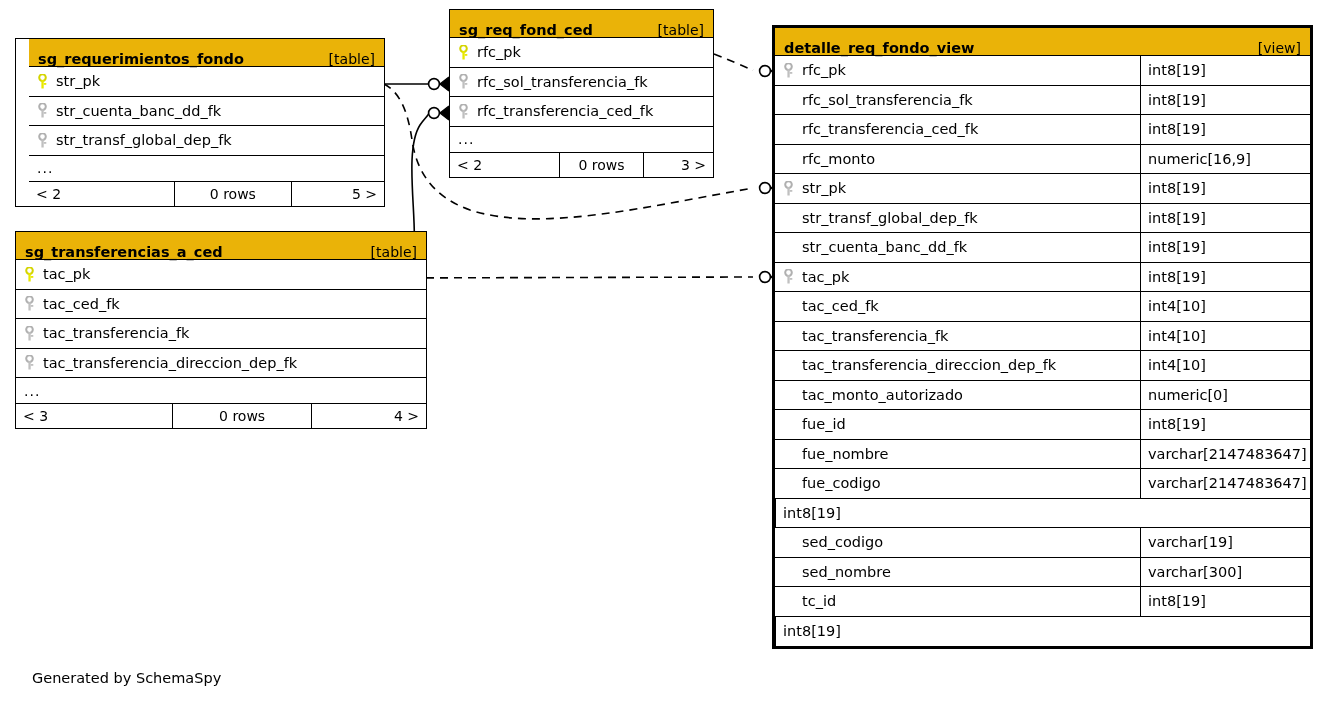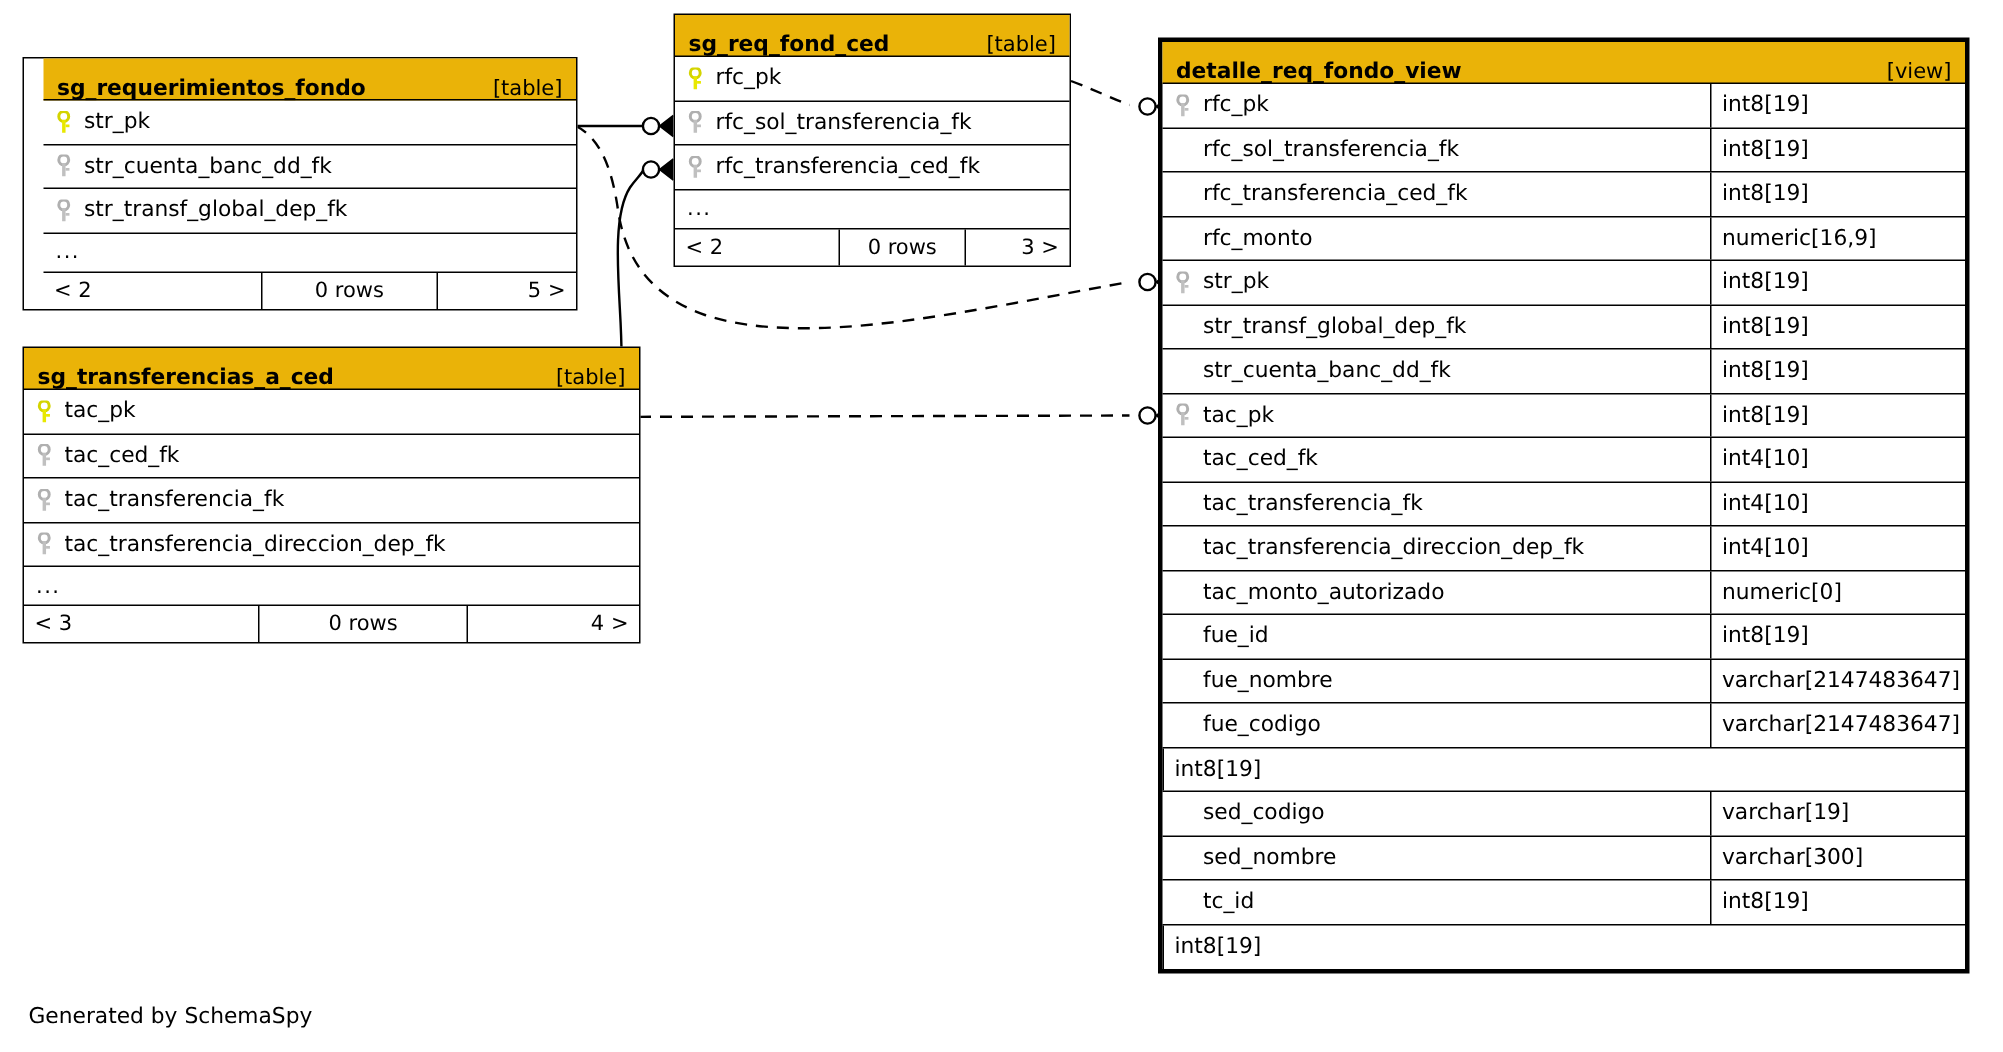--- a/index.html
+++ b/index.html
@@ -137,21 +137,21 @@
     box-sizing: border-box;
     padding: 0 7px;
   }
   .footer-cell.left   { justify-content: flex-start; }
   .footer-cell.center { justify-content: center; border-left: 1px solid #000000; border-right: 1px solid #000000; margin-left: 40px; }
   .footer-cell.right  { justify-content: flex-end; }
 
   
   #generated-by {
     position: absolute;
-    left: 19px;
+    left: 32px;
     top: 670px;
     font-size: 14.5px;
     z-index: 3;
     white-space: nowrap;
   }
 </style>
 </head>
 <body>
 
 <div id="diagram-canvas">

